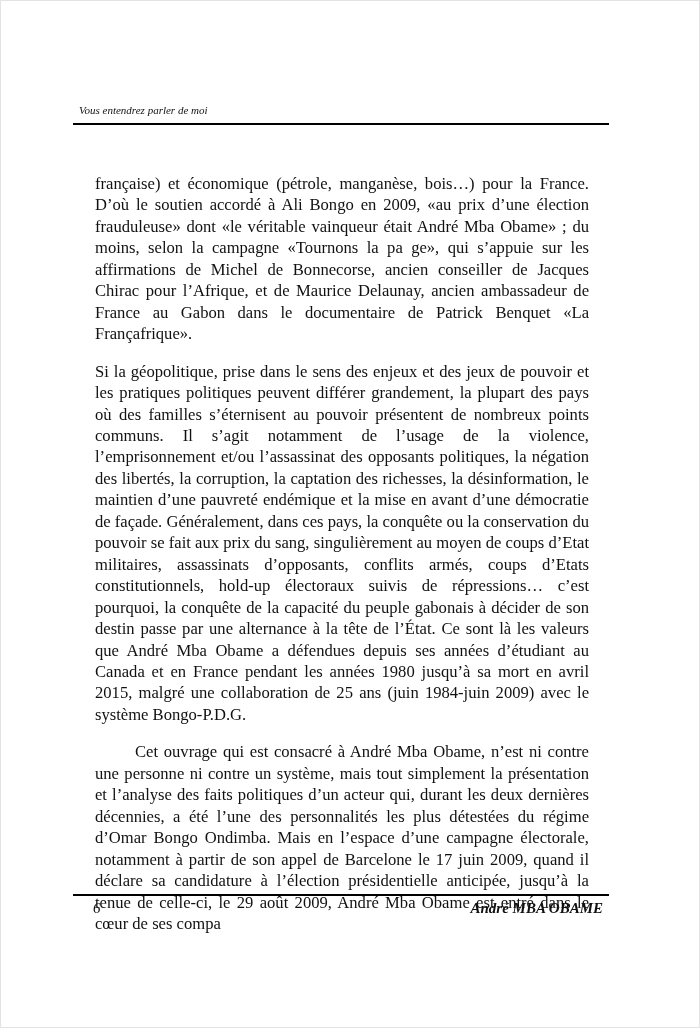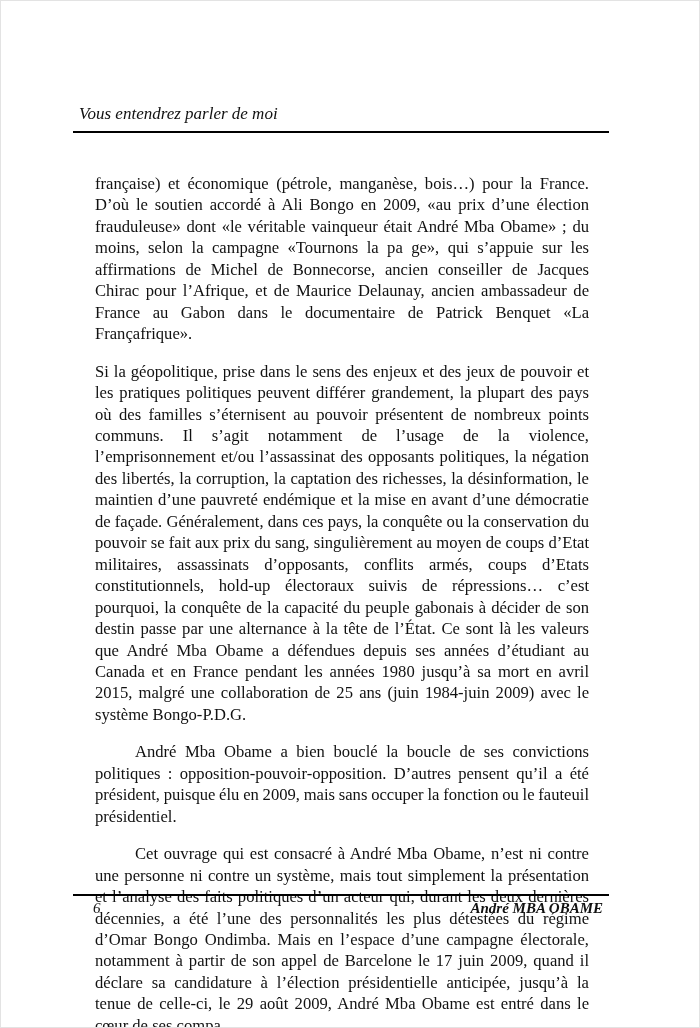--- a/index.html
+++ b/index.html
@@ -17,21 +17,21 @@
     font-family: "Liberation Serif", "DejaVu Serif", serif;
     color: #111111;
     overflow: hidden;
   }
   .running-header {
     position: absolute;
     top: 103px;
     left: 72px;
     right: 90px;
     font-style: italic;
-    font-size: 17px;
+    font-size: 11px;
     padding-bottom: 7px;
     padding-left: 6px;
     border-bottom: 2px solid #000;
   }
   .body-text {
     position: absolute;
     top: 156px;
     left: 78px;
     right: 94px;
     text-align: justify;
@@ -76,21 +76,20 @@
 
 <div class="page">
 
   <div class="running-header">
     <span>Vous entendrez parler de moi</span>
   </div>
 
   <div class="body-text">
     <p>française) et économique (pétrole, manganèse, bois…) pour la France. D’où le soutien accordé à Ali Bongo en 2009, «au prix d’une élection frauduleuse» dont «le véritable vainqueur était André Mba Obame» ; du moins, selon la campagne «Tournons la pa ge», qui s’appuie sur les affirmations de Michel de Bonnecorse, ancien conseiller de Jacques Chirac pour l’Afrique, et de Maurice Delaunay, ancien ambassadeur de France au Gabon dans le documentaire de Patrick Benquet «La Françafrique».</p>
     <p>Si la géopolitique, prise dans le sens des enjeux et des jeux de pouvoir et les pratiques politiques peuvent différer grandement, la plupart des pays où des familles s’éternisent au pouvoir présentent de nombreux points communs. Il s’agit notamment de l’usage de la violence, l’emprisonnement et/ou l’assassinat des opposants politiques, la négation des libertés, la corruption, la captation des richesses, la désinformation, le maintien d’une pauvreté endémique et la mise en avant d’une démocratie de façade. Généralement, dans ces pays, la conquête ou la conservation du pouvoir se fait aux prix du sang, singulièrement au moyen de coups d’Etat militaires, assassinats d’opposants, conflits armés, coups d’Etats constitutionnels, hold-up électoraux suivis de répressions… c’est pourquoi, la conquête de la capacité du peuple gabonais à décider de son destin passe par une alternance à la tête de l’État. Ce sont là les valeurs que André Mba Obame a défendues depuis ses années d’étudiant au Canada et en France pendant les années 1980 jusqu’à sa mort en avril 2015, malgré une collaboration de 25 ans (juin 1984-juin 2009) avec le système Bongo-P.D.G.</p>
-    <p class="indent condensed">André Mba Obame a bien bouclé la boucle de ses convictions politiques : opposition-pouvoir-opposition. D’autres pensent qu’il a été président, puisque élu en 2009, mais sans occuper la fonction ou le fauteuil présidentiel.</p>
     <p class="indent">Cet ouvrage qui est consacré à André Mba Obame, n’est ni contre une personne ni contre un système, mais tout simplement la présentation et l’analyse des faits politiques d’un acteur qui, durant les deux dernières décennies, a été l’une des personnalités les plus détestées du régime d’Omar Bongo Ondimba. Mais en l’espace d’une campagne électorale, notamment à partir de son appel de Barcelone le 17 juin 2009, quand il déclare sa candidature à l’élection présidentielle anticipée, jusqu’à la tenue de celle-ci, le 29 août 2009, André Mba Obame est entré dans le cœur de ses compa</p>
   </div>
 
   <div class="running-footer">
     <span class="page-number">6</span>
     <span class="footer-author">André MBA OBAME</span>
   </div>
 
 </div>
 

